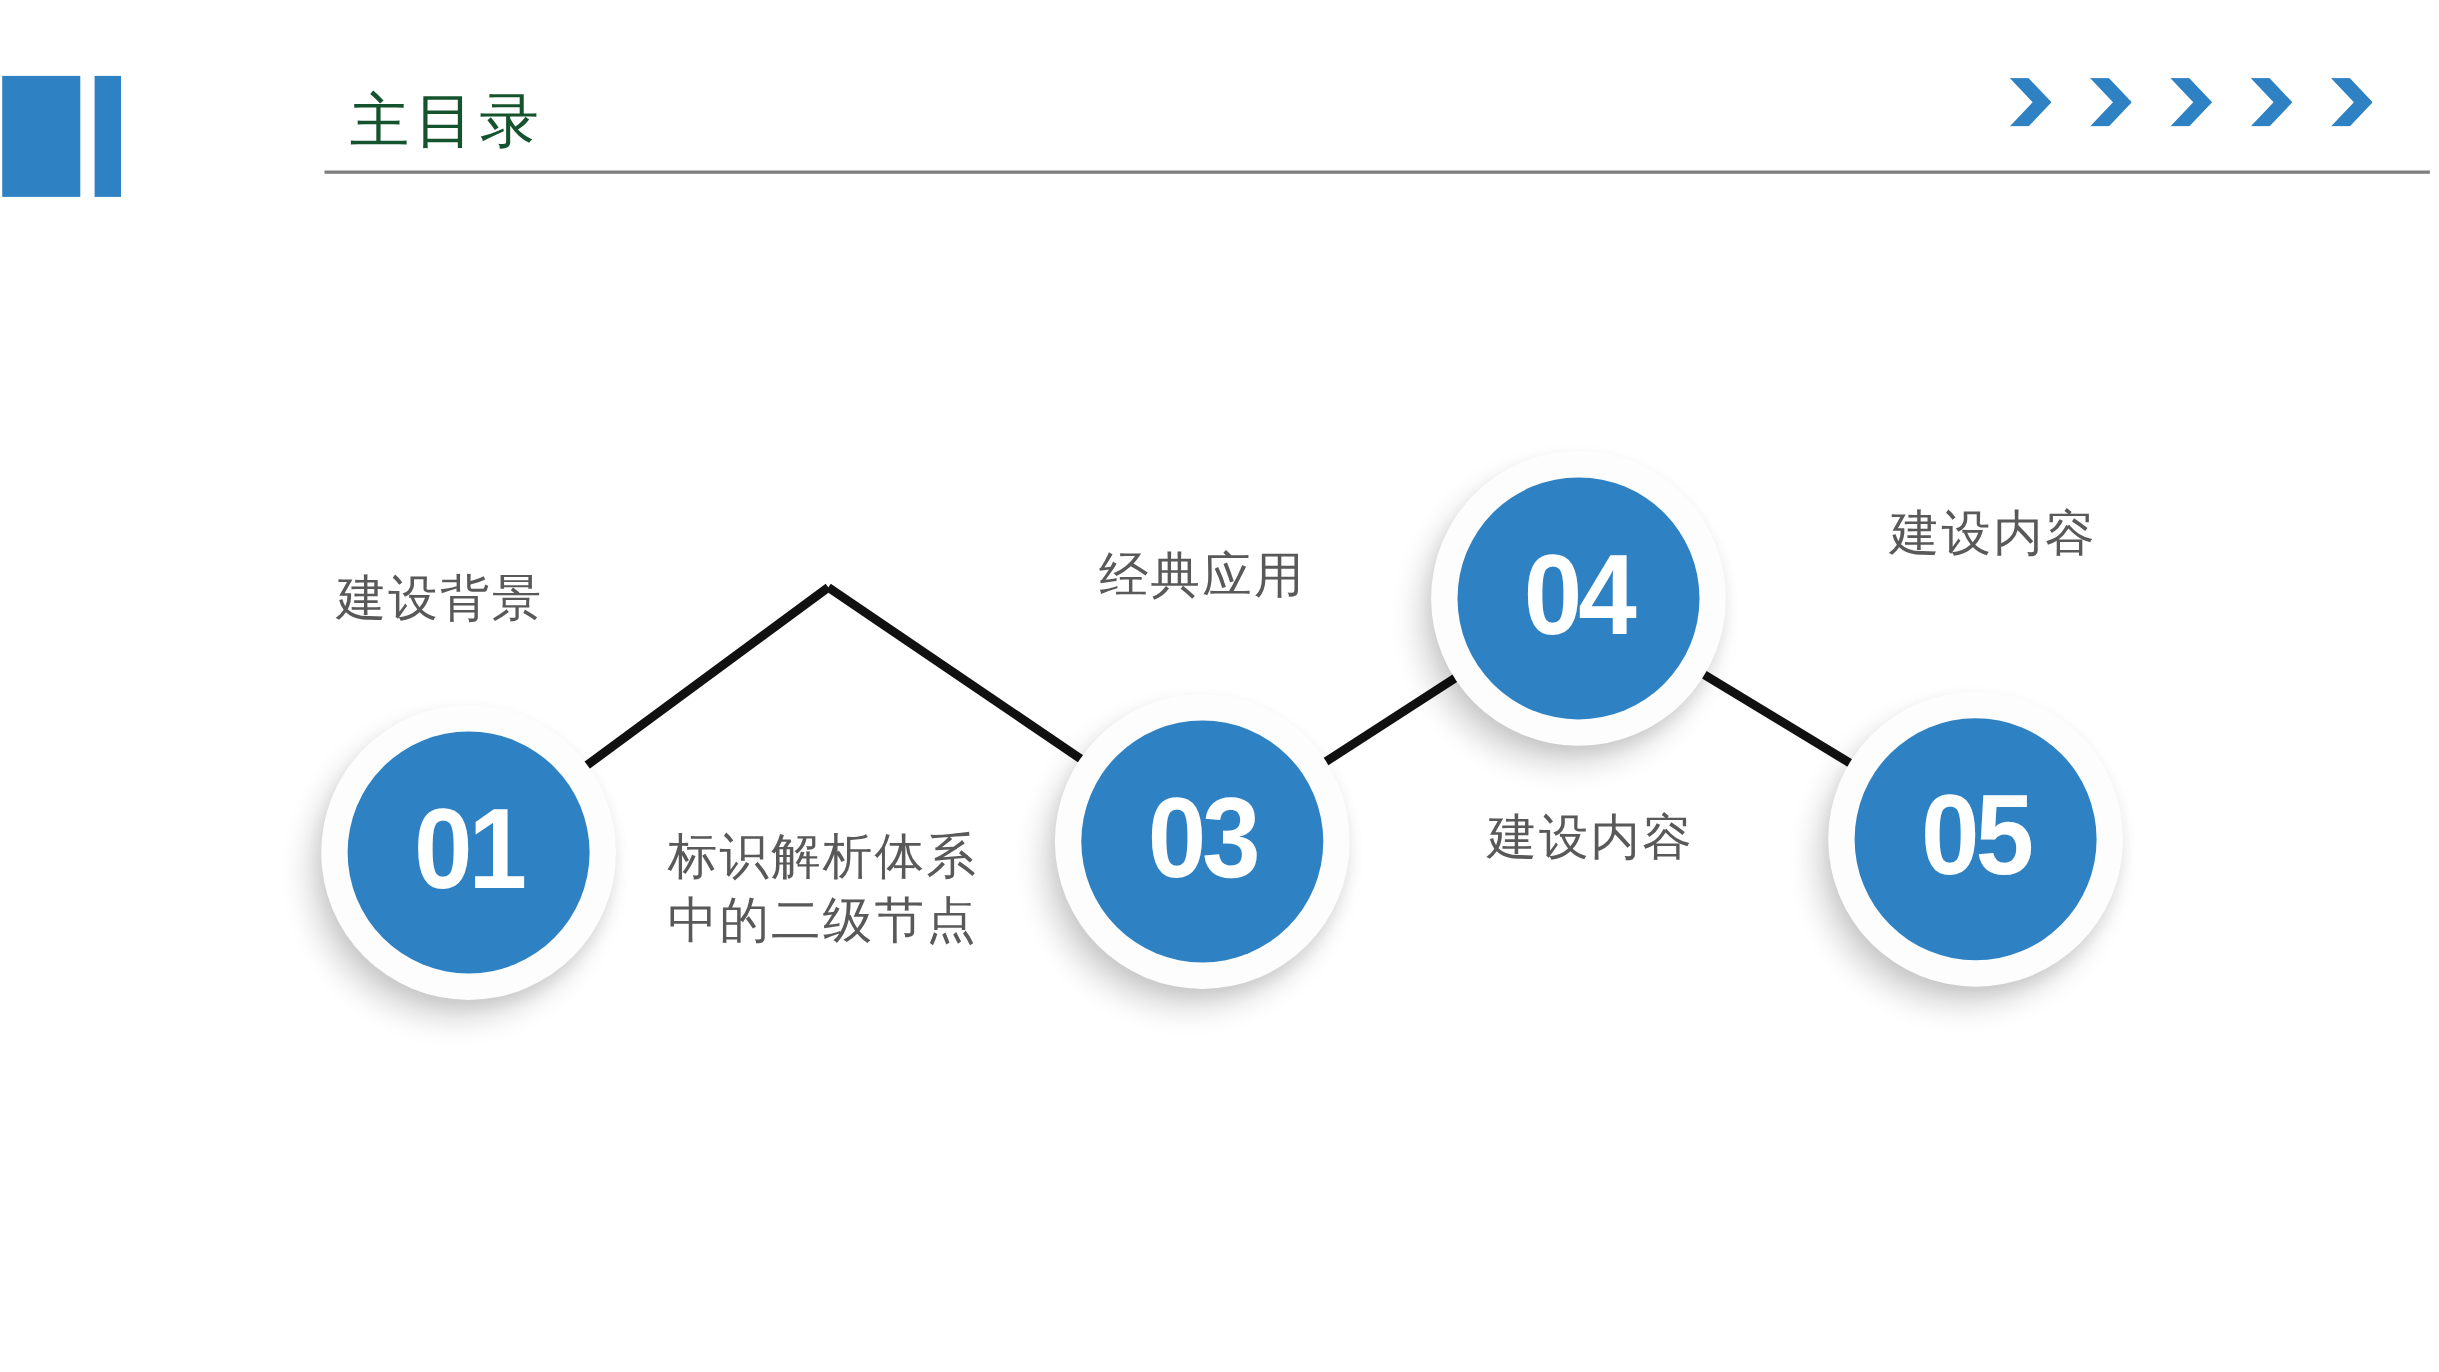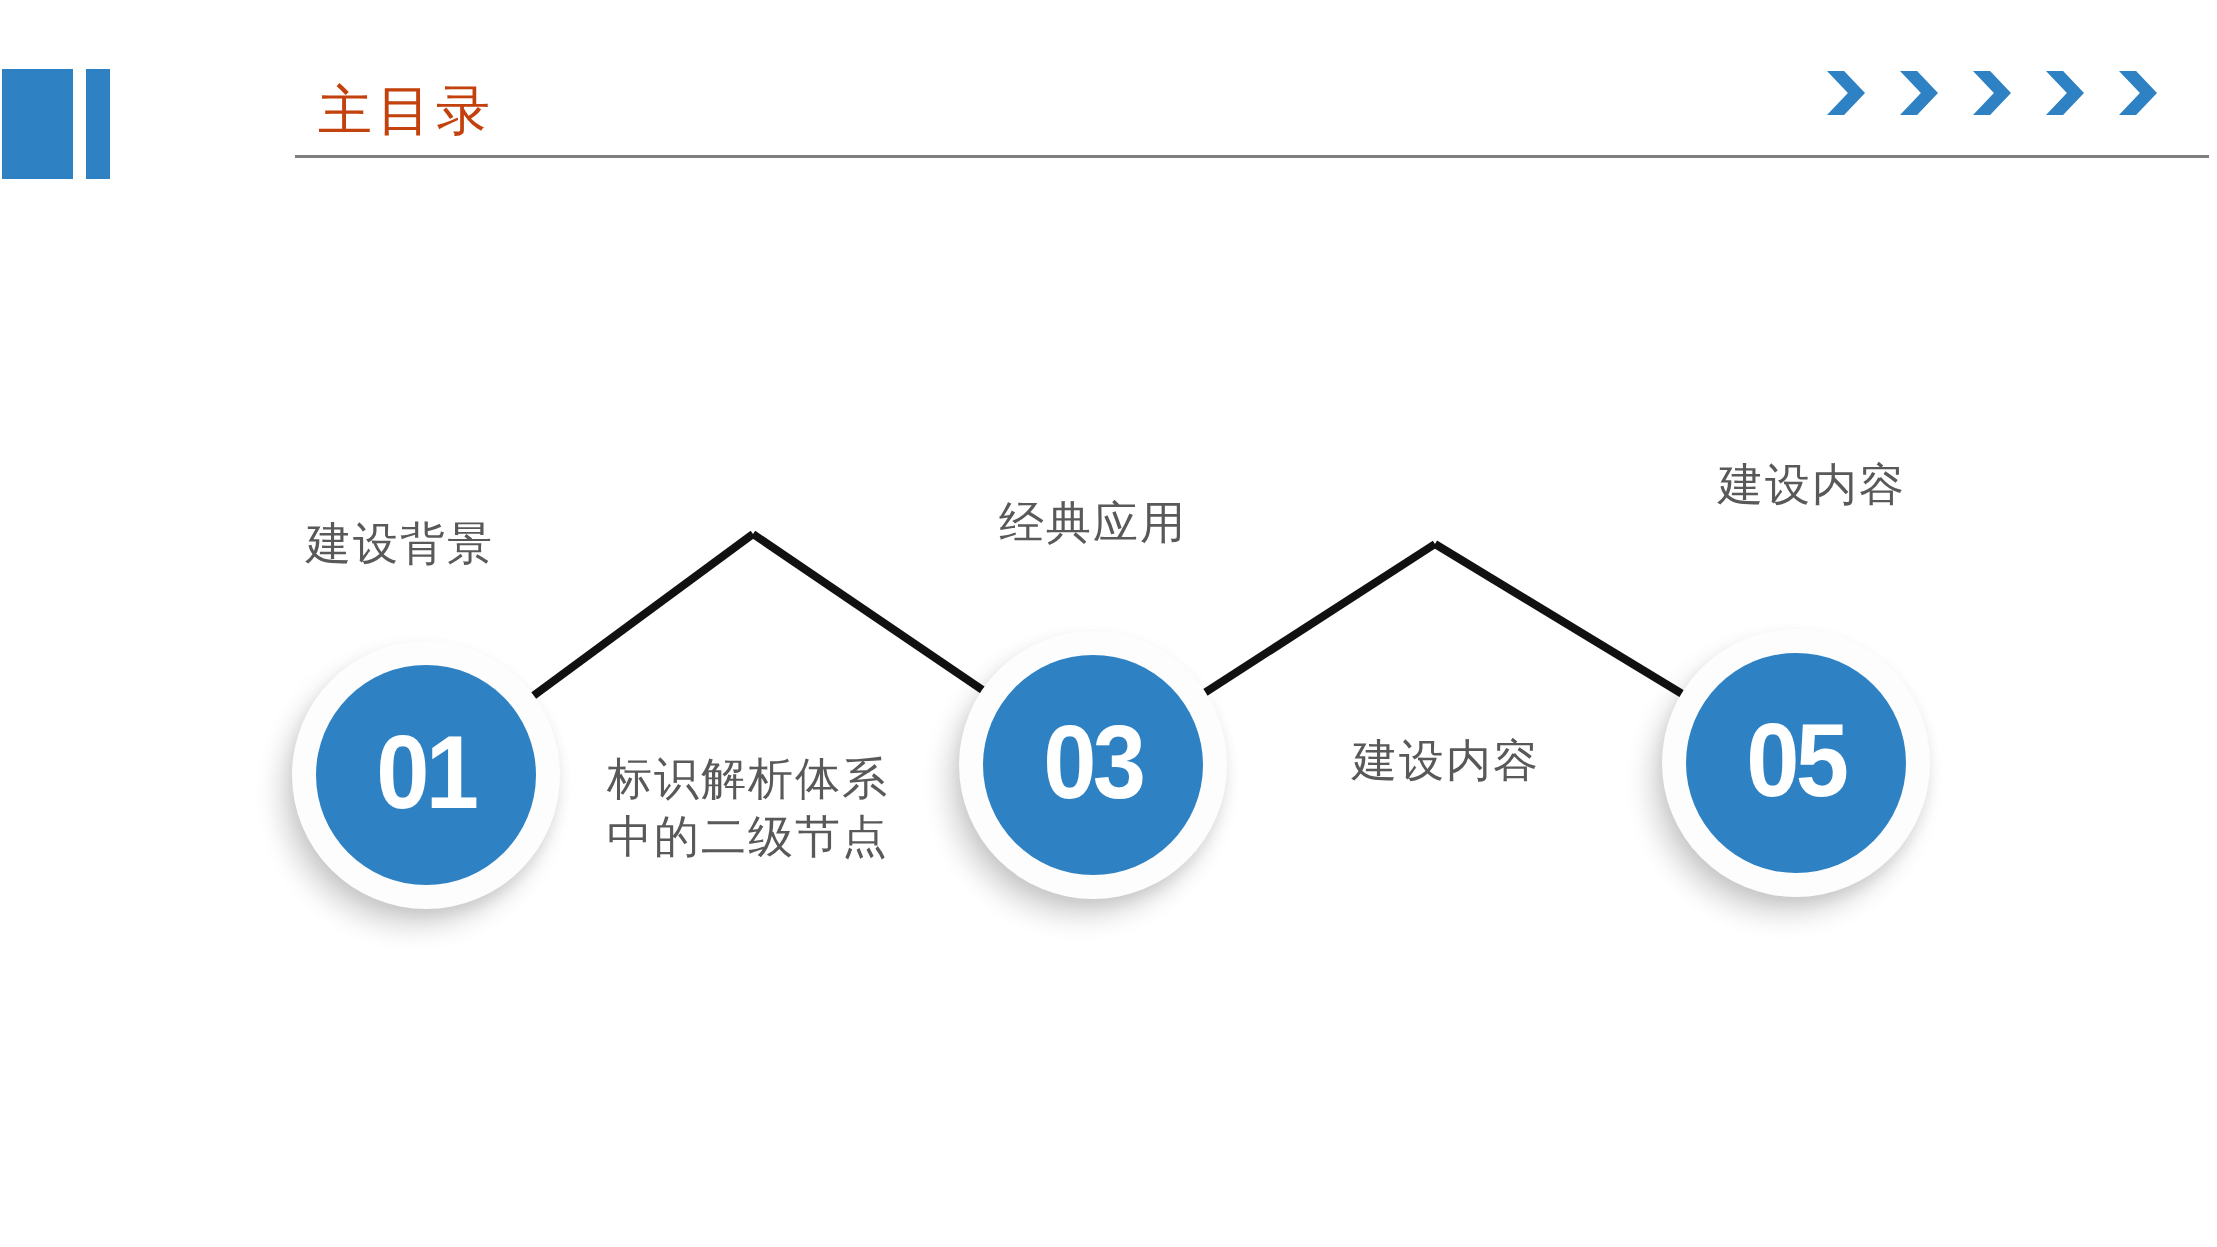--- a/index.html
+++ b/index.html
@@ -28,21 +28,21 @@
     left: 86px; top: 69px;
     width: 24px; height: 110px;
     background: #2E82C3;
   }
   .page-title {
     position: absolute;
     left: 318px; top: 80px;
     font-size: 54px;
     line-height: 60px;
     letter-spacing: 5px;
-    color: #c2410c;
+    color: #14532d;
     font-weight: 400;
   }
   .title-underline {
     position: absolute;
     left: 295px; top: 155px;
     width: 1914px; height: 3px;
     background: #7f7f7f;
   }
   .chevrons {
     position: absolute;
@@ -142,20 +142,25 @@
   <div class="node node-01">
     <div class="node-inner">
       <span class="node-number">01</span>
     </div>
   </div>
   <div class="node node-03">
     <div class="node-inner">
       <span class="node-number">03</span>
     </div>
   </div>
+  <div class="node node-04">
+    <div class="node-inner">
+      <span class="node-number">04</span>
+    </div>
+  </div>
   <div class="node node-05">
     <div class="node-inner">
       <span class="node-number">05</span>
     </div>
   </div>
 
   <div class="node-label label-1">建设背景</div>
   <div class="node-label label-2">标识解析体系
 中的二级节点</div>
   <div class="node-label label-3">经典应用</div>

